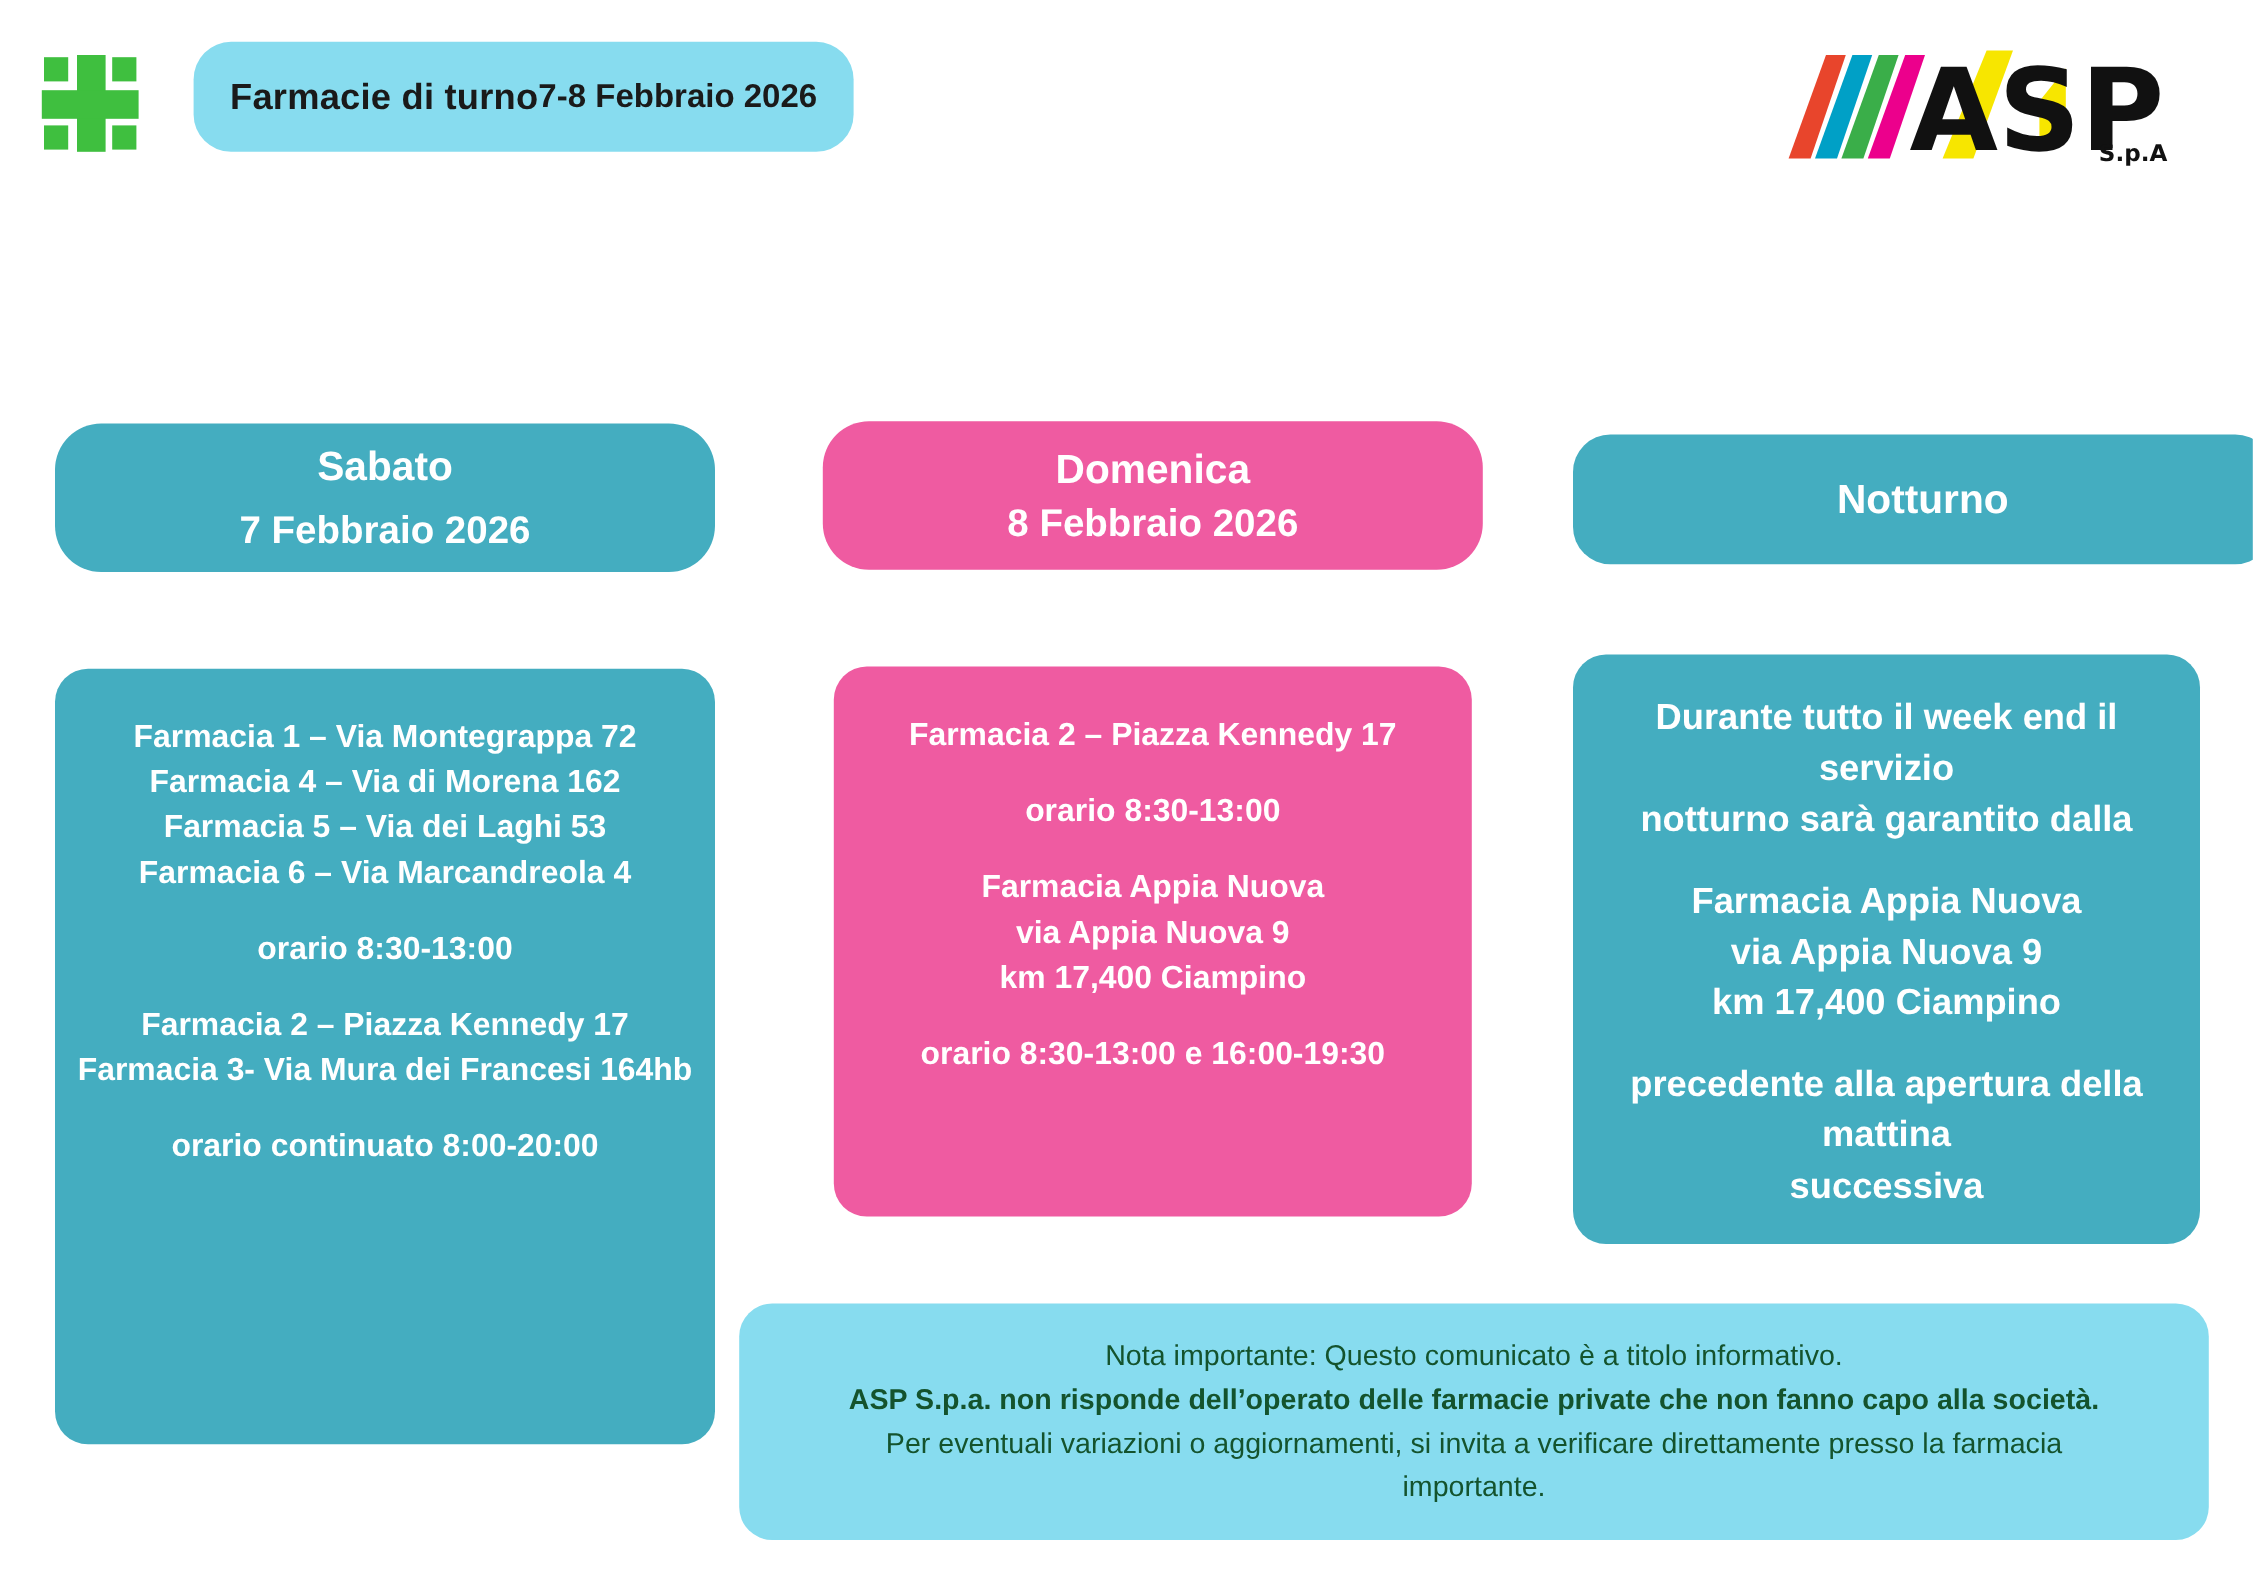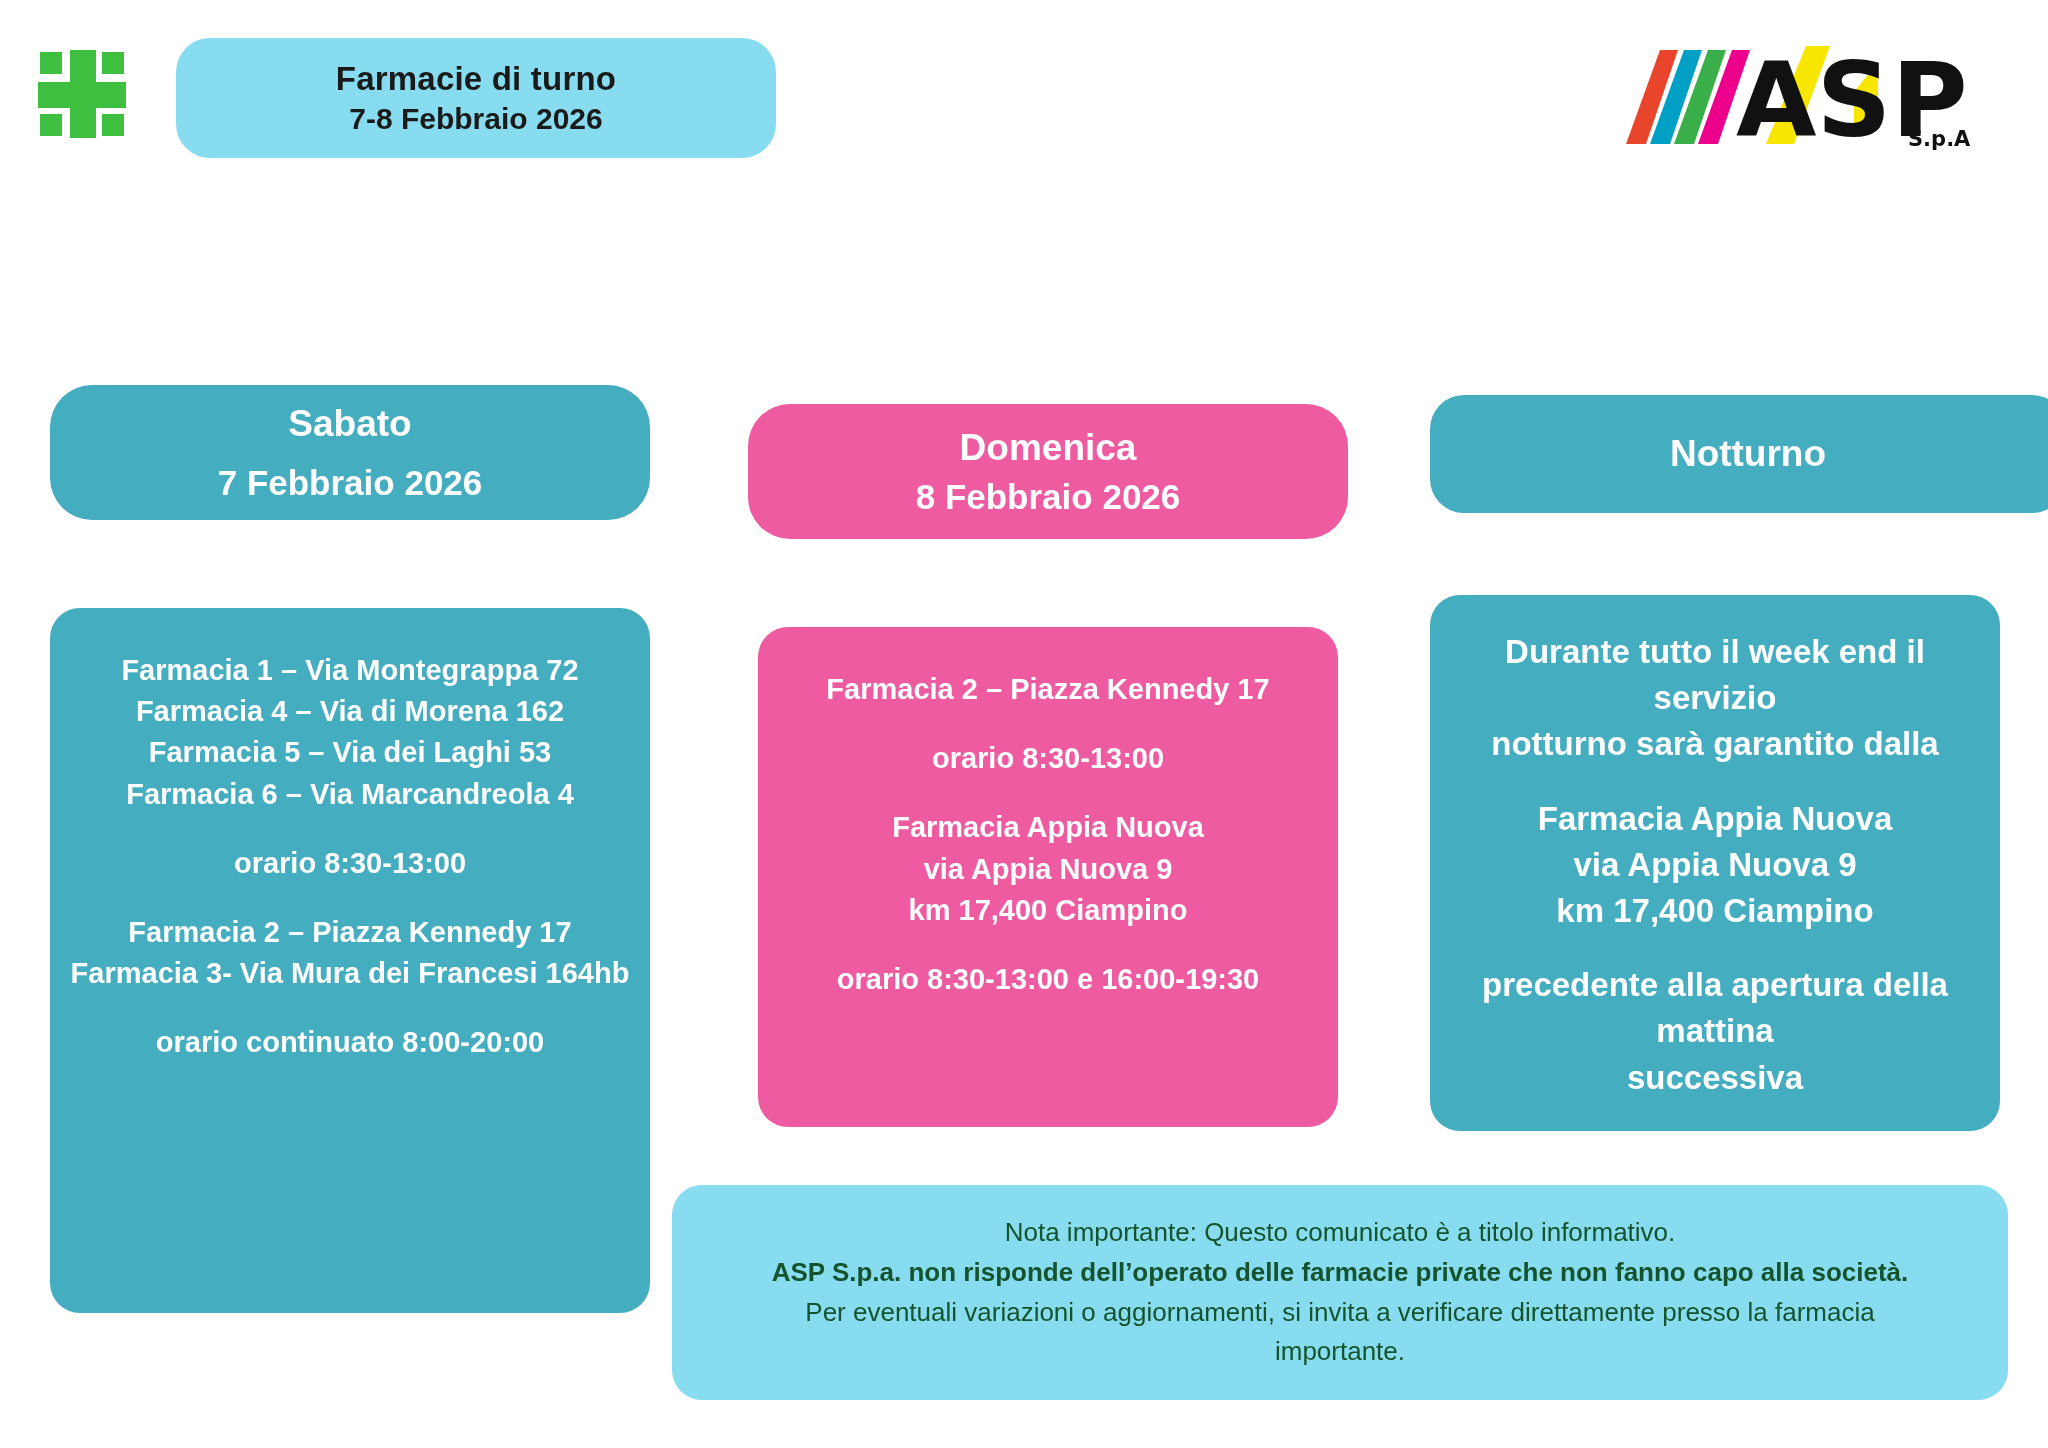--- a/index.html
+++ b/index.html
@@ -49,25 +49,25 @@
   .cross-logo .sq.tl { left: 6px; top: 6px; }
   .cross-logo .sq.tr { left: 68px; top: 6px; }
   .cross-logo .sq.bl { left: 6px; top: 68px; }
   .cross-logo .sq.br { left: 68px; top: 68px; }
 
   .title-pill {
     position: absolute;
     left: 176px;
     top: 38px;
     width: 600px;
-    height: 120px;
+    height: 100px;
     background: #87dcef;
     border-radius: 34px;
     display: flex;
-    flex-direction: column;
+    flex-direction: row;
     align-items: center;
     justify-content: center;
     color: #1a1a1a;
   }
   .title-pill .l1 {
     font-size: 33px;
     font-weight: bold;
     line-height: 1.28;
     letter-spacing: 0.2px;
   }
@@ -133,21 +133,21 @@
     margin-top: 88px;
     width: 600px;
     min-height: 705px;
     background: #44adc0;
     padding: 42px 20px 30px;
     font-size: 29px;
     line-height: 1.42;
   }
 
   
-  #col-sun { left: 748px; top: 404px; width: 600px; }
+  #col-sun { left: 748px; top: 383px; width: 600px; }
   #col-sun .col-head {
     width: 600px; height: 135px;
     background: #ef5ba1;
   }
   #col-sun .col-body {
     margin-top: 88px;
     width: 580px;
     margin-left: 10px;
     min-height: 500px;
     background: #ef5ba1;

